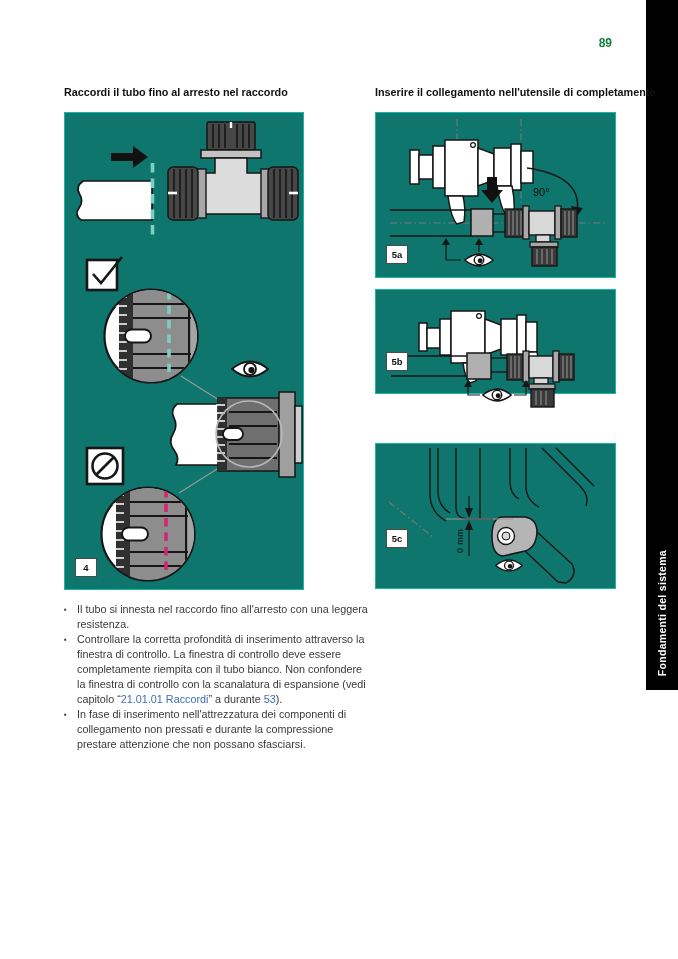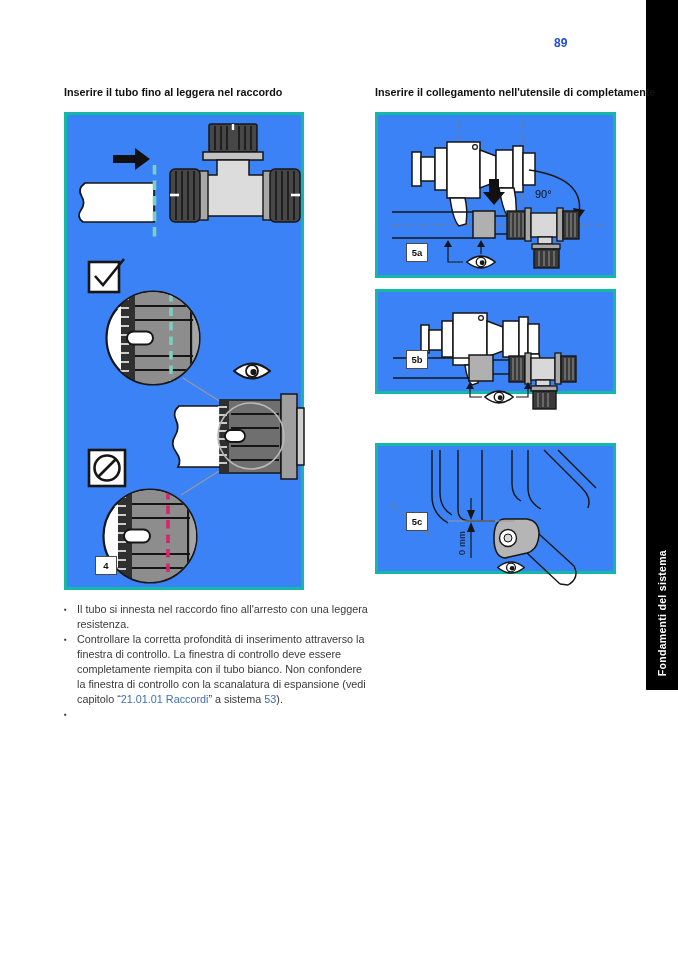--- a/index.html
+++ b/index.html
@@ -1,50 +1,50 @@
 <!DOCTYPE html>
 <html><head>
 <meta charset="utf-8">
 <style>
   html,body{margin:0;padding:0;}
   body{
     width:678px;height:959px;position:relative;background:#ffffff;
     font-family:"Liberation Sans",sans-serif;color:#333;overflow:hidden;
   }
   .page-number{
-    position:absolute;top:36px;left:554px;width:58px;text-align:left;
-    font-size:12px;font-weight:bold;color:#1d4ed8;
+    position:absolute;top:36px;left:554px;width:58px;text-align:right;
+    font-size:12px;font-weight:bold;color:#15803d;
   }
   .sidebar-tab{
     position:absolute;top:0;right:0;width:32px;height:690px;background:#000;
     display:flex;flex-direction:column;align-items:center;justify-content:flex-end;
   }
   .sidebar-tab-label{
     writing-mode:vertical-rl;transform:rotate(180deg);
     color:#fff;font-size:10.5px;font-weight:bold;letter-spacing:.3px;
     margin-bottom:14px;white-space:nowrap;
   }
   .col-heading{
     position:absolute;top:86px;font-size:10.8px;font-weight:bold;color:#111;
     white-space:nowrap;
   }
   #heading-left{left:64px;}
   #heading-right{left:375px;}
   .figure-box{
-    position:absolute;background:#3b82f6;border:3px solid #14b8a6;box-sizing:border-box;padding-left:36px;
+    position:absolute;background:#0f766e;border:1px solid #14b8a6;box-sizing:border-box;padding-left:36px;
   }
   #fig4{left:64px;top:112px;width:240px;height:478px;}
   #fig5a{left:375px;top:112px;width:241px;height:166px;}
   #fig5b{left:375px;top:289px;width:241px;height:105px;}
-  #fig5c{left:375px;top:443px;width:241px;height:131px;}
+  #fig5c{left:375px;top:443px;width:241px;height:146px;}
   .figure-box svg{position:absolute;left:0;top:0;}
   .fig-label{
     position:absolute;left:10px;width:22px;height:19px;background:#fff;
     border:1.3px solid #4a4a4a;font-size:9.5px;font-weight:bold;color:#111;
-    display:flex;align-items:center;justify-content:center;box-sizing:border-box;margin-left:18px;
+    display:flex;align-items:center;justify-content:center;box-sizing:border-box;
   }
   #fig4 .fig-label{bottom:12px;}
   #fig5a .fig-label{bottom:13px;}
   #fig5b .fig-label{bottom:22px;}
   #fig5c .fig-label{bottom:40px;}
   .anno-90{
     position:absolute;left:157px;top:73px;font-size:11px;color:#111;
   }
   .anno-0mm{
     position:absolute;left:64px;top:92px;width:40px;text-align:center;
@@ -70,21 +70,21 @@
     </symbol>
   </defs>
 </svg>
 
 <div class="page-number">89</div>
 
 <div class="sidebar-tab">
   <span class="sidebar-tab-label">Fondamenti del sistema</span>
 </div>
 
-<div id="heading-left" class="col-heading">Inserire il tubo fino al leggera nel raccordo</div>
+<div id="heading-left" class="col-heading">Raccordi il tubo fino al arresto nel raccordo</div>
 <div id="heading-right" class="col-heading">Inserire il collegamento nell'utensile di completamente</div>
 
 <div id="fig4" class="figure-box">
   <svg width="238" height="476" viewBox="0 0 238 476">
 
     <polygon points="46,40 68,40 68,33 83,44 68,55 68,48 46,48" fill="#111"></polygon>
 
     <path d="M87 68 L18 68 Q10 74 14.5 81 Q19 88 14 95 Q9 102 16 107 L87 107 Z" fill="#fff" stroke="#161616" stroke-width="1.7"></path>
 
     <line x1="87.5" y1="50" x2="87.5" y2="124" stroke="#7ccfc0" stroke-width="3.6" stroke-dasharray="9.5 6"></line>
@@ -303,18 +303,19 @@
   <div class="fig-label">5c</div>
 </div>
 
 <div class="bullets">
   <div class="bullet">
     <span class="bullet-marker">▪</span>
     <span>Il tubo si innesta nel raccordo fino all'arresto con una leggera resistenza.</span>
   </div>
   <div class="bullet">
     <span class="bullet-marker">▪</span>
-    <span>Controllare la corretta profondità di inserimento attraverso la finestra di controllo. La finestra di controllo deve essere completamente riempita con il tubo bianco. Non confondere la finestra di controllo con la scanalatura di espansione (vedi capitolo “</span><span class="xref-link">21.01.01 Raccordi</span><span>” a sistema </span><span class="xref-link">53</span><span>).</span>
+    <span>Controllare la corretta profondità di inserimento attraverso la finestra di controllo. La finestra di controllo deve essere completamente riempita con il tubo bianco. Non confondere la finestra di controllo con la scanalatura di espansione (vedi capitolo “</span><span class="xref-link">21.01.01 Raccordi</span><span>” a durante </span><span class="xref-link">53</span><span>).</span>
   </div>
   <div class="bullet">
     <span class="bullet-marker">▪</span>
+    <span>In fase di inserimento nell'attrezzatura dei componenti di collegamento non pressati e durante la compressione prestare attenzione che non possano sfasciarsi.</span>
   </div>
 </div>
 
 </body></html>

